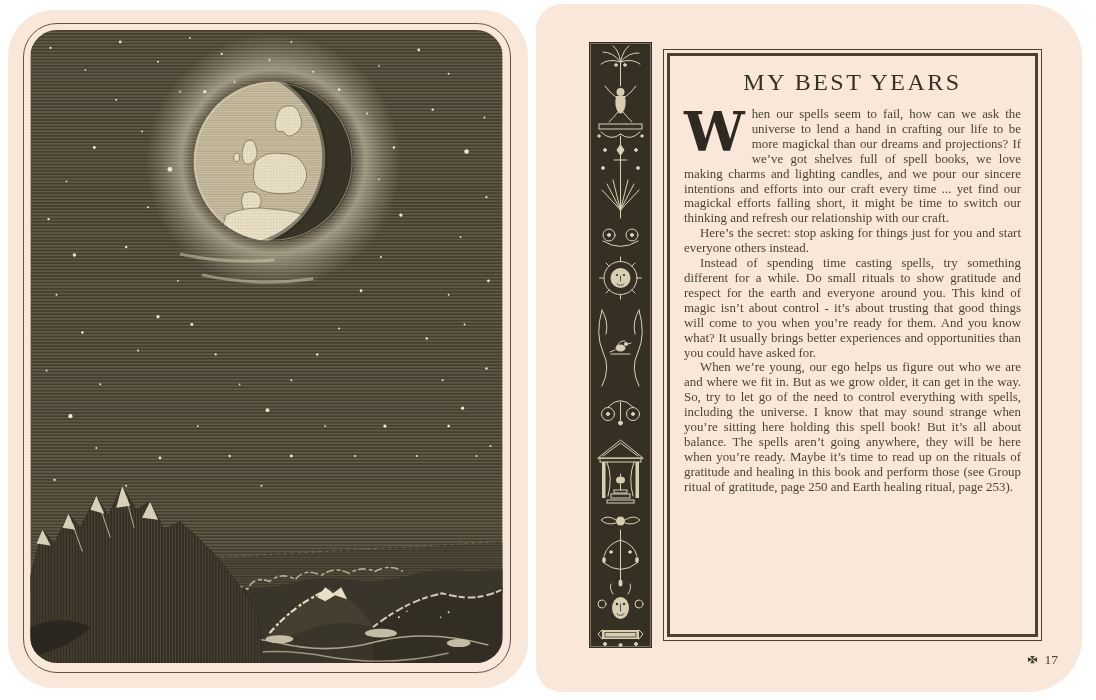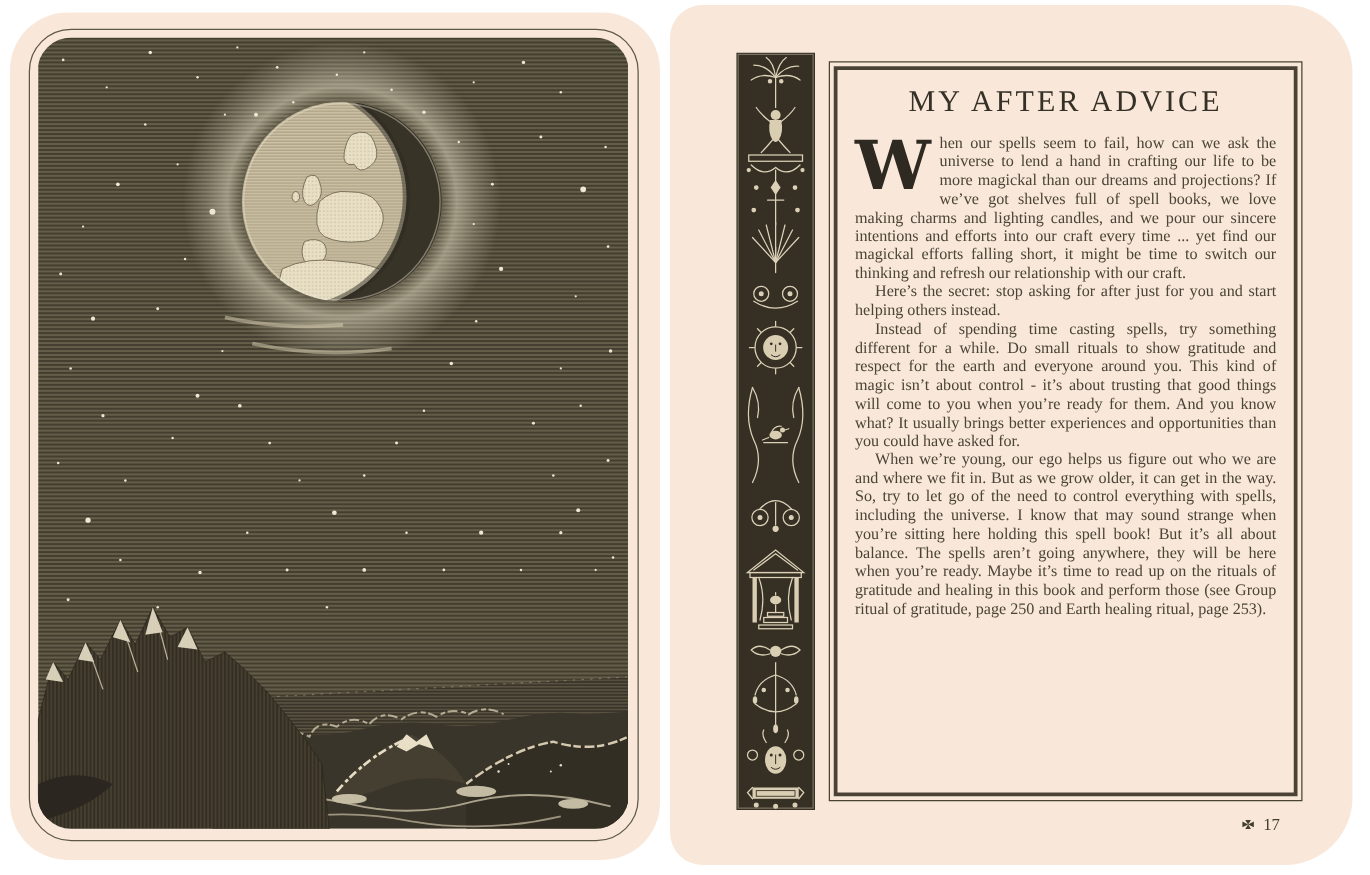--- a/index.html
+++ b/index.html
@@ -16,21 +16,21 @@
                border:1.5px solid #4a4335;padding:3px;}
   .article-inner{width:100%;height:100%;box-sizing:border-box;border:3.5px solid #4a4335;
                  padding:8px 14px 0 14px;overflow:hidden;}
   h1{margin:4px 0 10px 0;text-align:center;font-size:24px;line-height:29px;letter-spacing:2.5px;
      font-weight:normal;color:#363127;}
   h1 span{display:block;}
   p{margin:0;text-align:justify;font-size:12.9px;line-height:14.9px;color:#4a4437;}
   p.ind{text-indent:16px;}
   .dropcap{float:left;font-family:"DejaVu Serif",serif;font-weight:bold;font-size:54px;
            line-height:44px;padding:3px 7px 0 0;color:#2e2a21;}
-  .folio{position:absolute;right:58px;top:648px;display:flex;align-items:center;gap:7px;
+  .folio{position:absolute;right:24px;top:648px;display:flex;align-items:center;gap:7px;
          font-size:13.5px;color:#443e31;}
   .folio svg{display:block;}
 </style>
 </head>
 <body>
 
 <div class="canvas">
 
   <div class="page page-left">
     <div class="illo-frame">
@@ -349,24 +349,24 @@
 
         <circle cx="16" cy="602" r="1.5" fill="#dcd1b7"></circle>
           <circle cx="31.5" cy="603" r="1.5" fill="#dcd1b7"></circle>
           <circle cx="47" cy="602" r="1.5" fill="#dcd1b7"></circle>
       </g>
     </svg>
 
     <div class="article-box">
       <div class="article-inner">
         <h1>
-          <span>MY AFTER ADVICE</span>
+          <span>MY BEST YEARS</span>
         </h1>
         <p class="first"><span class="dropcap">W</span><span>hen our spells seem to fail, how can we ask the universe to lend a hand in crafting our life to be more magickal than our dreams and projections? If we’ve got shelves full of spell books, we love making charms and lighting candles, and we pour our sincere intentions and efforts into our craft every time ... yet find our magickal efforts falling short, it might be time to switch our thinking and refresh our relationship with our craft.</span></p>
-        <p class="ind">Here’s the secret: stop asking for after just for you and start helping others instead.</p>
+        <p class="ind">Here’s the secret: stop asking for things just for you and start everyone others instead.</p>
         <p class="ind">Instead of spending time casting spells, try something different for a while. Do small rituals to show gratitude and respect for the earth and everyone around you. This kind of magic isn’t about control - it’s about trusting that good things will come to you when you’re ready for them. And you know what? It usually brings better experiences and opportunities than you could have asked for.</p>
         <p class="ind">When we’re young, our ego helps us figure out who we are and where we fit in. But as we grow older, it can get in the way. So, try to let go of the need to control everything with spells, including the universe. I know that may sound strange when you’re sitting here holding this spell book! But it’s all about balance. The spells aren’t going anywhere, they will be here when you’re ready. Maybe it’s time to read up on the rituals of gratitude and healing in this book and perform those (see Group ritual of gratitude, page 250 and Earth healing ritual, page 253).</p>
       </div>
     </div>
 
     <div class="folio">
       <svg width="11" height="11" viewBox="0 0 24 24">
         <path fill="#443e31" d="M12 10 L7 2 L17 2 Z M12 10 L22 5 L22 15 Z M12 10 L17 18 L7 18 Z M12 10 L2 15 L2 5 Z"></path>
       </svg>
       <span>17</span>

